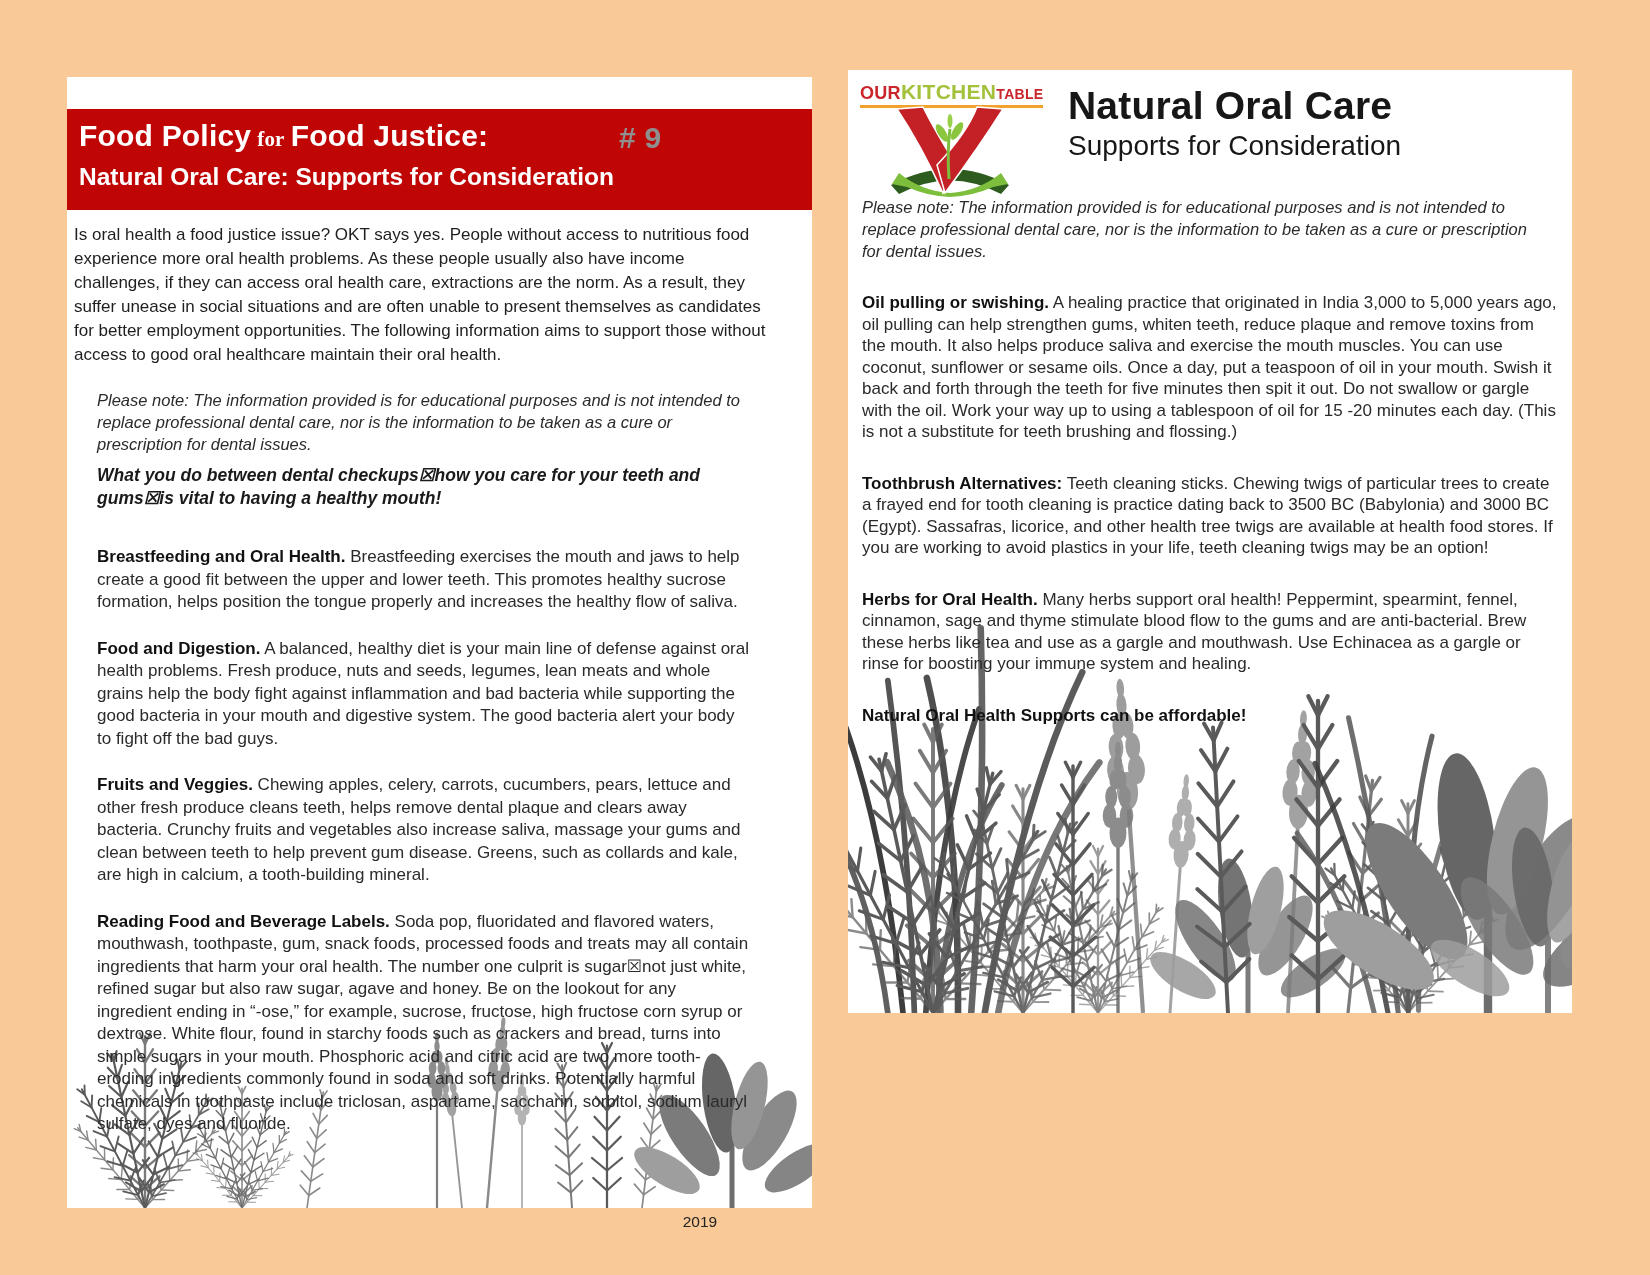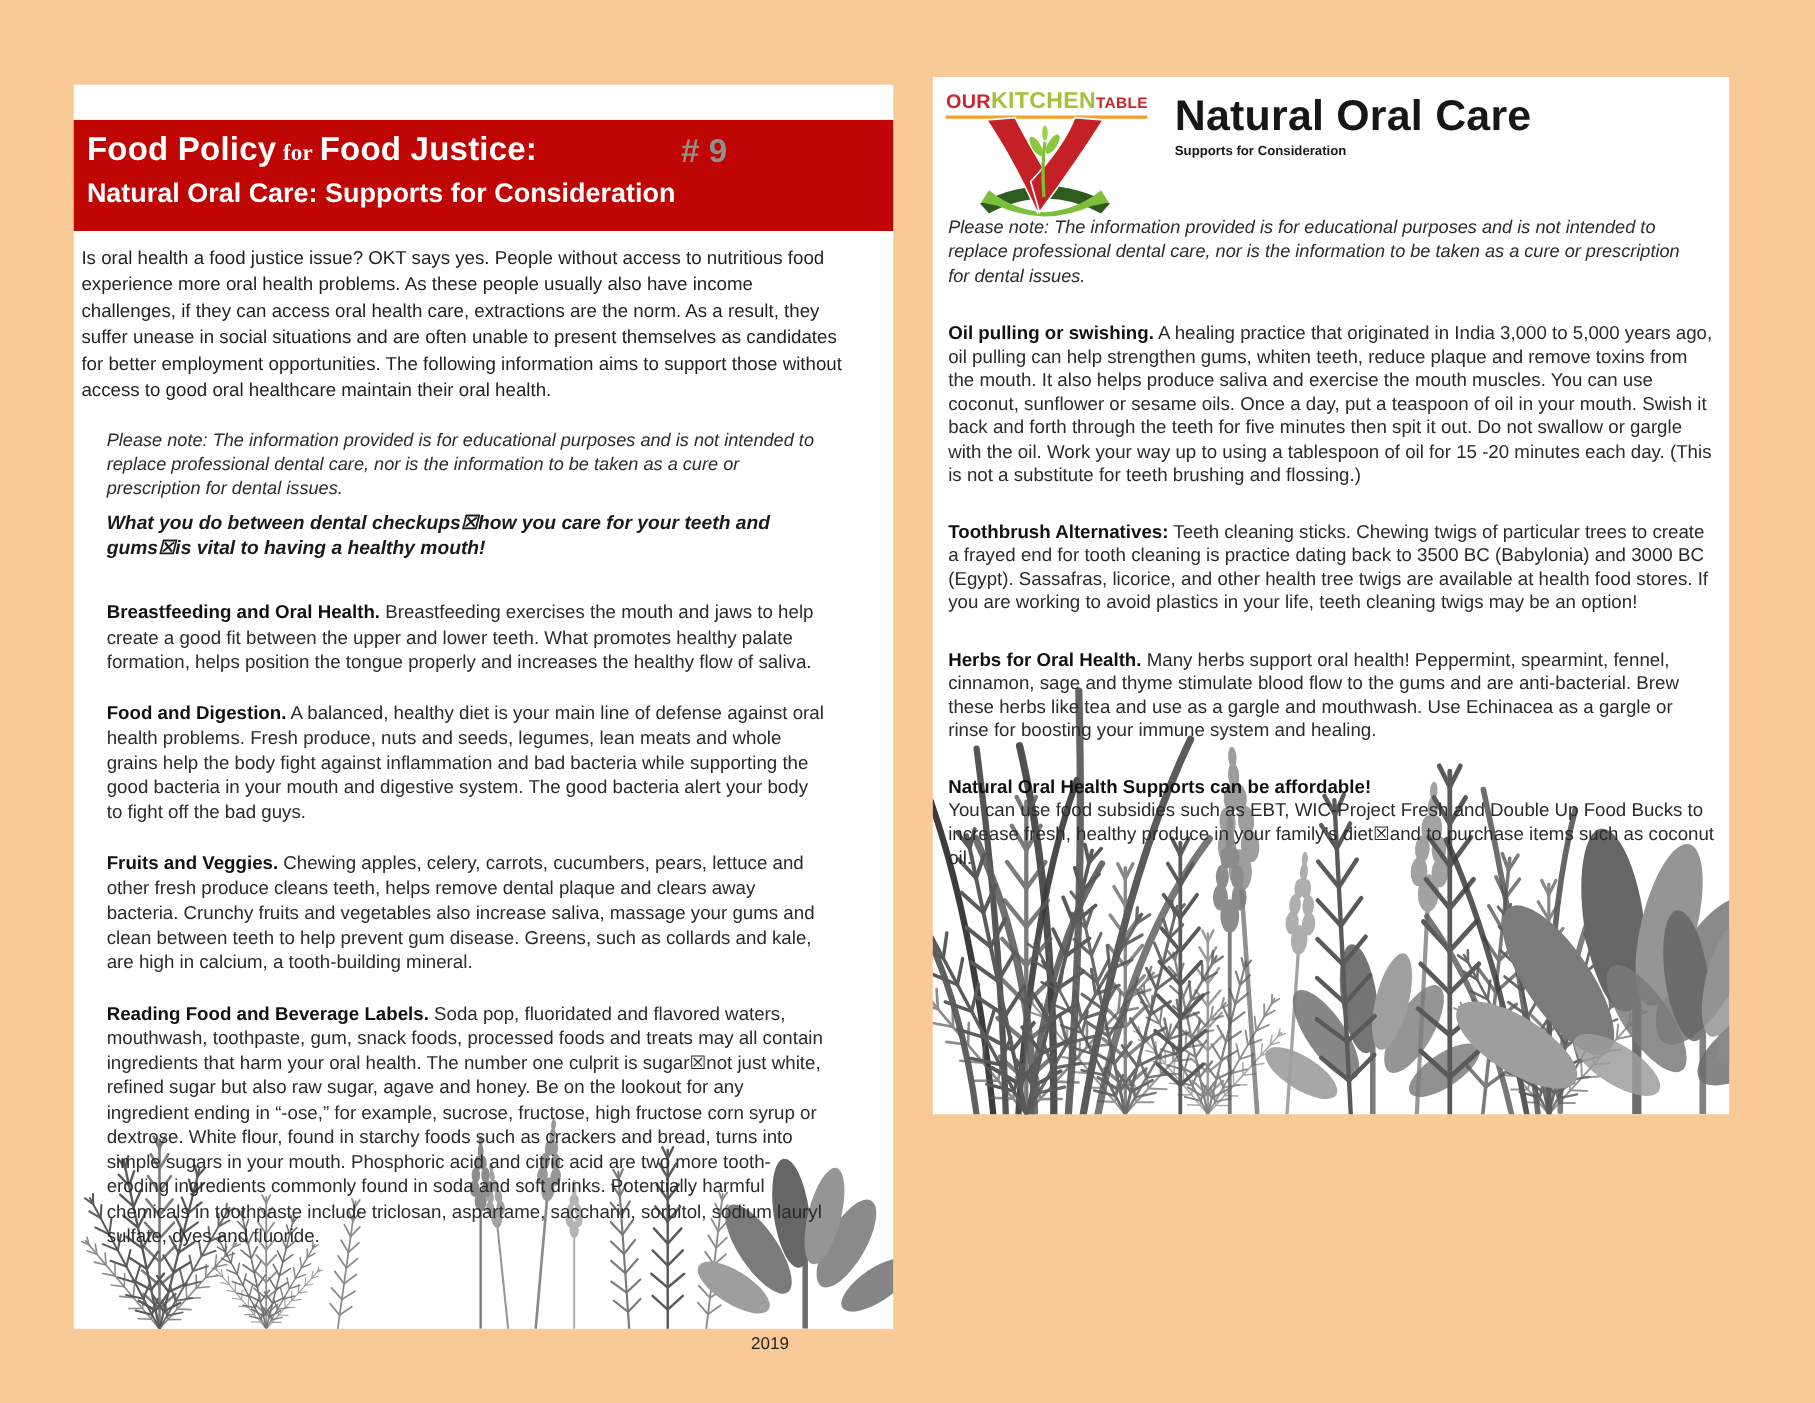--- a/index.html
+++ b/index.html
@@ -45,21 +45,21 @@
   .rp-header{position:relative;height:118px;}
   .logo{position:absolute;left:12px;top:12px;width:180px;text-align:center;}
   .logo-text{white-space:nowrap;font-weight:bold;letter-spacing:.3px;line-height:20px;
     border-bottom:3px solid #F2A22C;display:inline-block;padding-bottom:1px;}
   .logo-our{color:#C9252B;font-size:18px;}
   .logo-kitchen{color:#A4C13C;font-size:21px;}
   .logo-table{color:#C9252B;font-size:14px;}
   .logo-emblem{margin-top:-3px;}
   .rp-titles{position:absolute;left:220px;top:14px;width:470px;text-align:left;color:#171717;}
   .rp-title{font-weight:bold;font-size:39px;letter-spacing:.2px;}
-  .rp-subtitle{font-weight:bold;font-size:12px;margin-top:2px;}
+  .rp-subtitle{font-weight:normal;font-size:28px;margin-top:2px;}
   .rp-body{position:relative;z-index:2;margin:8px 12px 0 14px;width:698px;}
   .rp-note{font-style:italic;font-size:16.5px;line-height:22px;color:#2b2b2b;width:680px;}
   .rp-sec{margin:30px 0 0 0;font-size:17px;line-height:21.5px;color:#2a2a2a;}
   .rp-sec .lead{font-weight:bold;color:#111111;}
 </style>
 </head>
 <body>
 
 <svg width="0" height="0" style="position:absolute">
   <defs>
@@ -138,21 +138,21 @@
     </div>
     <div class="banner-line2">Natural Oral Care: Supports for Consideration</div>
   </div>
 
   <div class="intro">Is oral health a food justice issue? OKT says yes. People without access to nutritious food experience more oral health problems. As these people usually also have income challenges, if they can access oral health care, extractions are the norm. As a result, they suffer unease  in social situations and are often unable to present themselves as candidates for better employment opportunities. The following information aims to support those without access to good oral healthcare maintain their oral health.</div>
 
   <div class="indent">
     <div class="note">Please note: The information provided is for educational purposes and is not intended to replace professional dental care, nor is the information to be taken as a cure or prescription for dental issues.</div>
     <div class="emphasis">What you do between dental checkups☒how you care for your teeth and gums☒is vital to having a healthy mouth!</div>
 
-    <p class="sec first-sec"><span class="lead">Breastfeeding and Oral Health.</span><span> Breastfeeding exercises the mouth and jaws to help create a good fit between the upper and lower teeth. What promotes healthy palate formation, helps position the tongue properly and increases the healthy flow of saliva.</span></p>
+    <p class="sec first-sec"><span class="lead">Breastfeeding and Oral Health.</span><span> Breastfeeding exercises the mouth and jaws to help create a good fit between the upper and lower teeth. This promotes healthy sucrose formation, helps position the tongue properly and increases the healthy flow of saliva.</span></p>
 
     <p class="sec"><span class="lead">Food and Digestion.</span><span> A balanced, healthy diet is your main line of defense against oral health problems. Fresh produce, nuts and seeds, legumes, lean meats and whole grains help the body fight against inflammation and bad bacteria while supporting the good bacteria in your mouth and digestive system. The good bacteria alert your body to fight off the bad guys.</span></p>
 
     <p class="sec"><span class="lead">Fruits and Veggies.</span><span> Chewing apples, celery, carrots, cucumbers, pears, lettuce and other fresh produce cleans teeth, helps remove dental plaque and clears away bacteria. Crunchy fruits and vegetables also increase saliva, massage your gums and clean between teeth to help prevent gum disease. Greens, such as collards and kale, are high in calcium, a tooth-building mineral.</span></p>
 
     <p class="sec"><span class="lead">Reading Food and Beverage Labels.</span><span> Soda pop, fluoridated and flavored waters, mouthwash, toothpaste, gum, snack foods, processed foods and treats may all contain ingredients that harm your oral health. The number one culprit is sugar☒not just white, refined sugar but also raw sugar, agave and honey. Be on the lookout for any ingredient ending in “-ose,” for example, sucrose, fructose, high fructose corn syrup or dextrose. White flour, found in starchy foods such as crackers and bread, turns into simple sugars in your mouth. Phosphoric acid and citric acid are two more tooth-eroding ingredients commonly found in soda and soft drinks. Potentially harmful chemicals in toothpaste include triclosan, aspartame, saccharin, sorbitol, sodium lauryl sulfate, dyes and fluoride.</span></p>
   </div>
 
   <svg class="herbs" width="745" height="215" viewBox="0 0 745 215">
     <use href="#bush" transform="translate(78,215) scale(1.15)"></use>
@@ -200,21 +200,21 @@
 
   <div class="rp-body">
     <div class="rp-note">Please note: The information provided is for educational purposes and is not intended to replace professional dental care, nor is the information to be taken as a cure or prescription for dental issues.</div>
 
     <p class="rp-sec"><span class="lead">Oil pulling or swishing.</span><span> A healing practice that originated in India 3,000 to 5,000 years ago, oil pulling can help strengthen gums, whiten teeth, reduce plaque and remove toxins from the mouth. It also helps produce saliva and exercise the mouth muscles. You can use coconut, sunflower or sesame oils. Once a day, put a teaspoon of oil in your mouth. Swish it back and forth through the teeth for five minutes then spit it out. Do not swallow or gargle with the oil. Work your way up to using a tablespoon of oil for 15 -20 minutes each day. (This is not a substitute for teeth brushing and flossing.)</span></p>
 
     <p class="rp-sec"><span class="lead">Toothbrush Alternatives:</span><span> Teeth cleaning sticks. Chewing twigs of particular trees to create a frayed end for tooth cleaning is practice dating back to 3500 BC (Babylonia) and 3000 BC (Egypt). Sassafras, licorice, and other health tree twigs are available at health food stores. If you are working to avoid plastics in your life, teeth cleaning twigs may be an option!</span></p>
 
     <p class="rp-sec"><span class="lead">Herbs for Oral Health.</span><span> Many herbs support oral health! Peppermint, spearmint, fennel, cinnamon, sage and thyme stimulate blood flow to the gums and are anti-bacterial. Brew these herbs like tea and use as a gargle and mouthwash. Use Echinacea as a gargle or rinse for boosting your immune system and healing.</span></p>
 
-    <p class="rp-sec"><span class="lead lead-block">Natural Oral Health Supports can be affordable!</span><span>You can use food subsidies such as EBT, WIC-Project Fresh and Double Up Food Bucks to increase fresh, healthy produce in your family’s diet☒and to purchase items such as coconut oil.</span></p>
+    <p class="rp-sec"><span class="lead lead-block">Natural Oral Health Supports can be affordable!</span></p>
   </div>
 
   <svg class="herbs" width="724" height="400" viewBox="0 0 724 400">
     <use href="#grass" transform="translate(55,400) scale(1.9)"></use>
     <use href="#grass" transform="translate(110,400) scale(2.2) rotate(6)" opacity="0.9"></use>
     <use href="#bush" transform="translate(85,400) scale(1.9)"></use>
     <use href="#bush" transform="translate(175,400) scale(1.5)" opacity="0.9"></use>
     <use href="#sprig" transform="translate(225,400) scale(1.9)"></use>
     <use href="#lav" transform="translate(270,400) scale(1.7)"></use>
     <use href="#lav" transform="translate(295,400) scale(2.1) rotate(-4)" opacity="0.85"></use>

